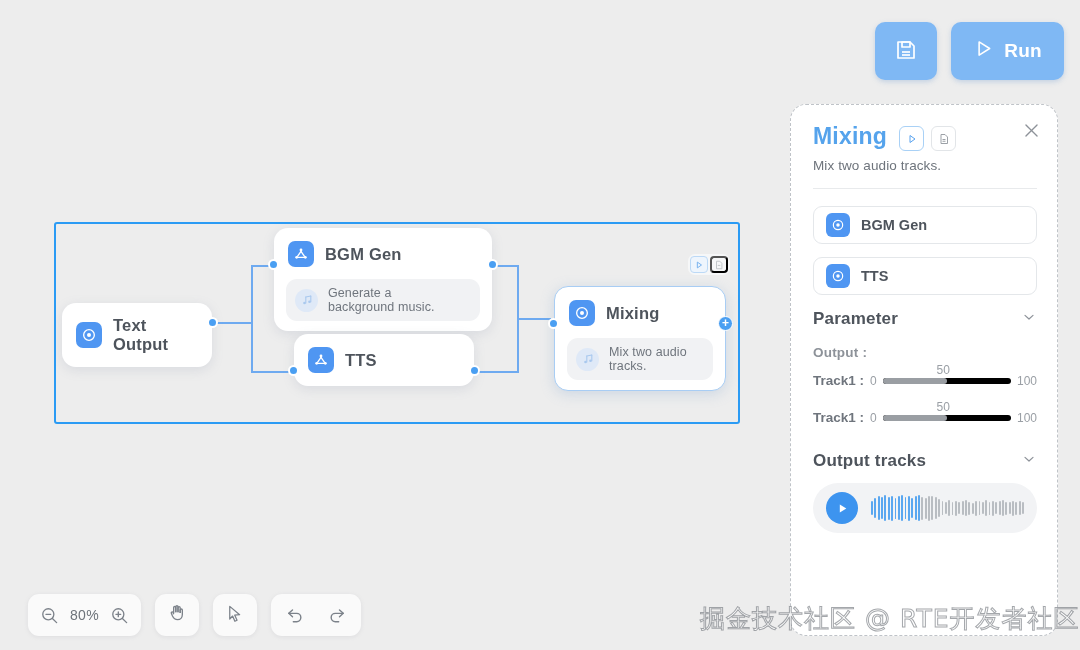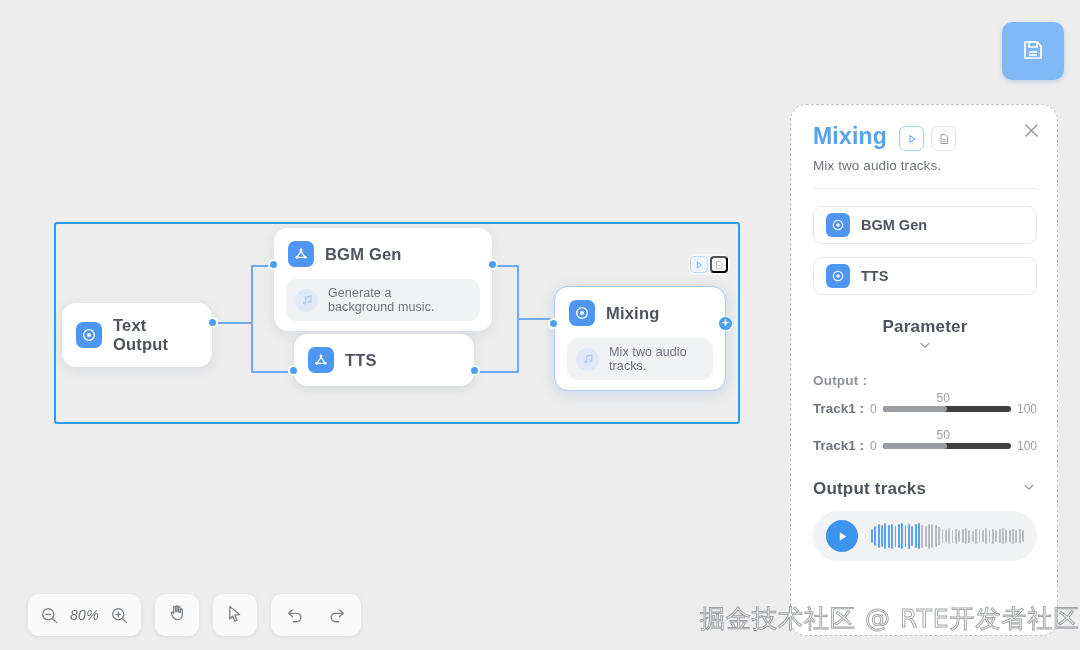--- a/index.html
+++ b/index.html
@@ -74,21 +74,21 @@
     position: absolute; left: 688px; top: 254px;
     display: flex; gap: 2px; background: #f6f7f8; border-radius: 7px; padding: 2px;
   }
   .mini-btn {
     width: 18px; height: 17px; border-radius: 4px; display: flex;
     align-items: center; justify-content: center; cursor: pointer; background: transparent;
   }
   .mini-btn.active { background: #eef5fd; border: 1px solid #bcd9f6; }
 
   
-  .bottombar { position: absolute; left: 28px; bottom: 14px; display: flex; gap: 14px; font-style: italic; }
+  .bottombar { position: absolute; left: 28px; bottom: 14px; display: flex; gap: 14px; }
   .tool-group {
     height: 42px; background: #fafafa; border-radius: 11px;
     display: flex; align-items: center; box-shadow: 0 1px 4px rgba(140,145,155,.16);
   }
   .tool-zoom { padding: 0 12px; gap: 11px; }
   .zoom-label { font-size: 14px; color: #6d737a; letter-spacing: .3px; }
   .tool-square { width: 44px; justify-content: center; }
   .tool-undo { padding: 0 14px; gap: 22px; }
   .tool-btn { background: transparent; border: none; cursor: pointer; display: flex; align-items: center; justify-content: center; }
 
@@ -120,21 +120,21 @@
     display: flex; align-items: center; gap: 11px; padding: 0 12px; background: #fff;
     cursor: pointer;
   }
   .input-item-label { font-size: 14.5px; font-weight: bold; color: #4e545c; }
 
   .param-label { font-size: 13.5px; font-weight: bold; color: #8d9299; margin-top: 16px; letter-spacing: .2px; }
   .slider-row { margin-top: 6px; display: flex; align-items: center; gap: 6px; position: relative; }
   .slider-name { font-size: 13.5px; font-weight: bold; color: #6f757d; white-space: nowrap; }
   .slider-min, .slider-max { font-size: 12px; color: #9a9fa5; }
   .slider-track {
-    flex: 1; height: 6px; border-radius: 3px; background: #404040; position: relative; cursor: pointer;
+    flex: 1; height: 6px; border-radius: 3px; background: #000000; position: relative; cursor: pointer;
   }
   .slider-fill { position: absolute; left: 0; top: 0; height: 6px; border-radius: 3px; background: #9a9ea3; }
   .slider-value { position: absolute; font-size: 12px; color: #9a9fa5; top: -15px; }
 
   .player {
     margin-top: 12px; height: 50px; background: #f2f3f5; border-radius: 25px;
     display: flex; align-items: center; padding: 0 13px; gap: 13px;
   }
   .play-btn {
     width: 32px; height: 32px; border-radius: 50%; background: #3d94ef; flex: none;
@@ -158,20 +158,28 @@
   <div class="topbar">
     <button class="btn-save">
       <span>
         <svg width="24" height="24" viewBox="0 0 24 24" fill="none" stroke="#ffffff" stroke-width="1.7">
           <path d="M4 4h12l4 4v12H4z" stroke-linejoin="round"></path>
           <rect x="8" y="4" width="8" height="5" stroke-linejoin="round"></rect>
           <line x1="8" y1="14" x2="16" y2="14"></line>
           <line x1="8" y1="17" x2="16" y2="17"></line>
         </svg>
       </span>
+    </button>
+    <button class="btn-run">
+      <span>
+        <svg width="21" height="21" viewBox="0 0 24 24" fill="none" stroke="#ffffff" stroke-width="1.8">
+          <path d="M7 4.5 L19 12 L7 19.5 Z" stroke-linejoin="round"></path>
+        </svg>
+      </span>
+      <span>Run</span>
     </button>
   </div>
 
   <div class="canvas">
 
     <div class="selection-frame"></div>
 
     <svg class="edges">
 
       <path d="M 217 323 L 252 323" stroke="#6eaaf0" stroke-width="2" fill="none"></path>
@@ -383,21 +391,21 @@
     <div class="input-item">
       <span class="sq-icon" style="width:24px;height:24px;border-radius:6px;">
         <svg width="14" height="14" viewBox="0 0 24 24" fill="none" stroke="#ffffff" stroke-width="2">
           <circle cx="12" cy="12" r="8"></circle>
             <circle cx="12" cy="12" r="3" fill="#ffffff" stroke="none"></circle>
         </svg>
       </span>
       <span class="input-item-label">TTS</span>
     </div>
 
-    <div class="section-head" style="margin-top:22px;flex-direction:column;">
+    <div class="section-head" style="margin-top:14px;">
       <span class="section-title">Parameter</span>
       <span class="chevron">
         <svg width="16" height="16" viewBox="0 0 24 24" fill="none" stroke="#8d9299" stroke-width="1.8" stroke-linecap="round" stroke-linejoin="round">
           <path d="M6 9.5 L12 15 L18 9.5"></path>
         </svg>
       </span>
     </div>
 
     <div class="param-label">Output :</div>
 

